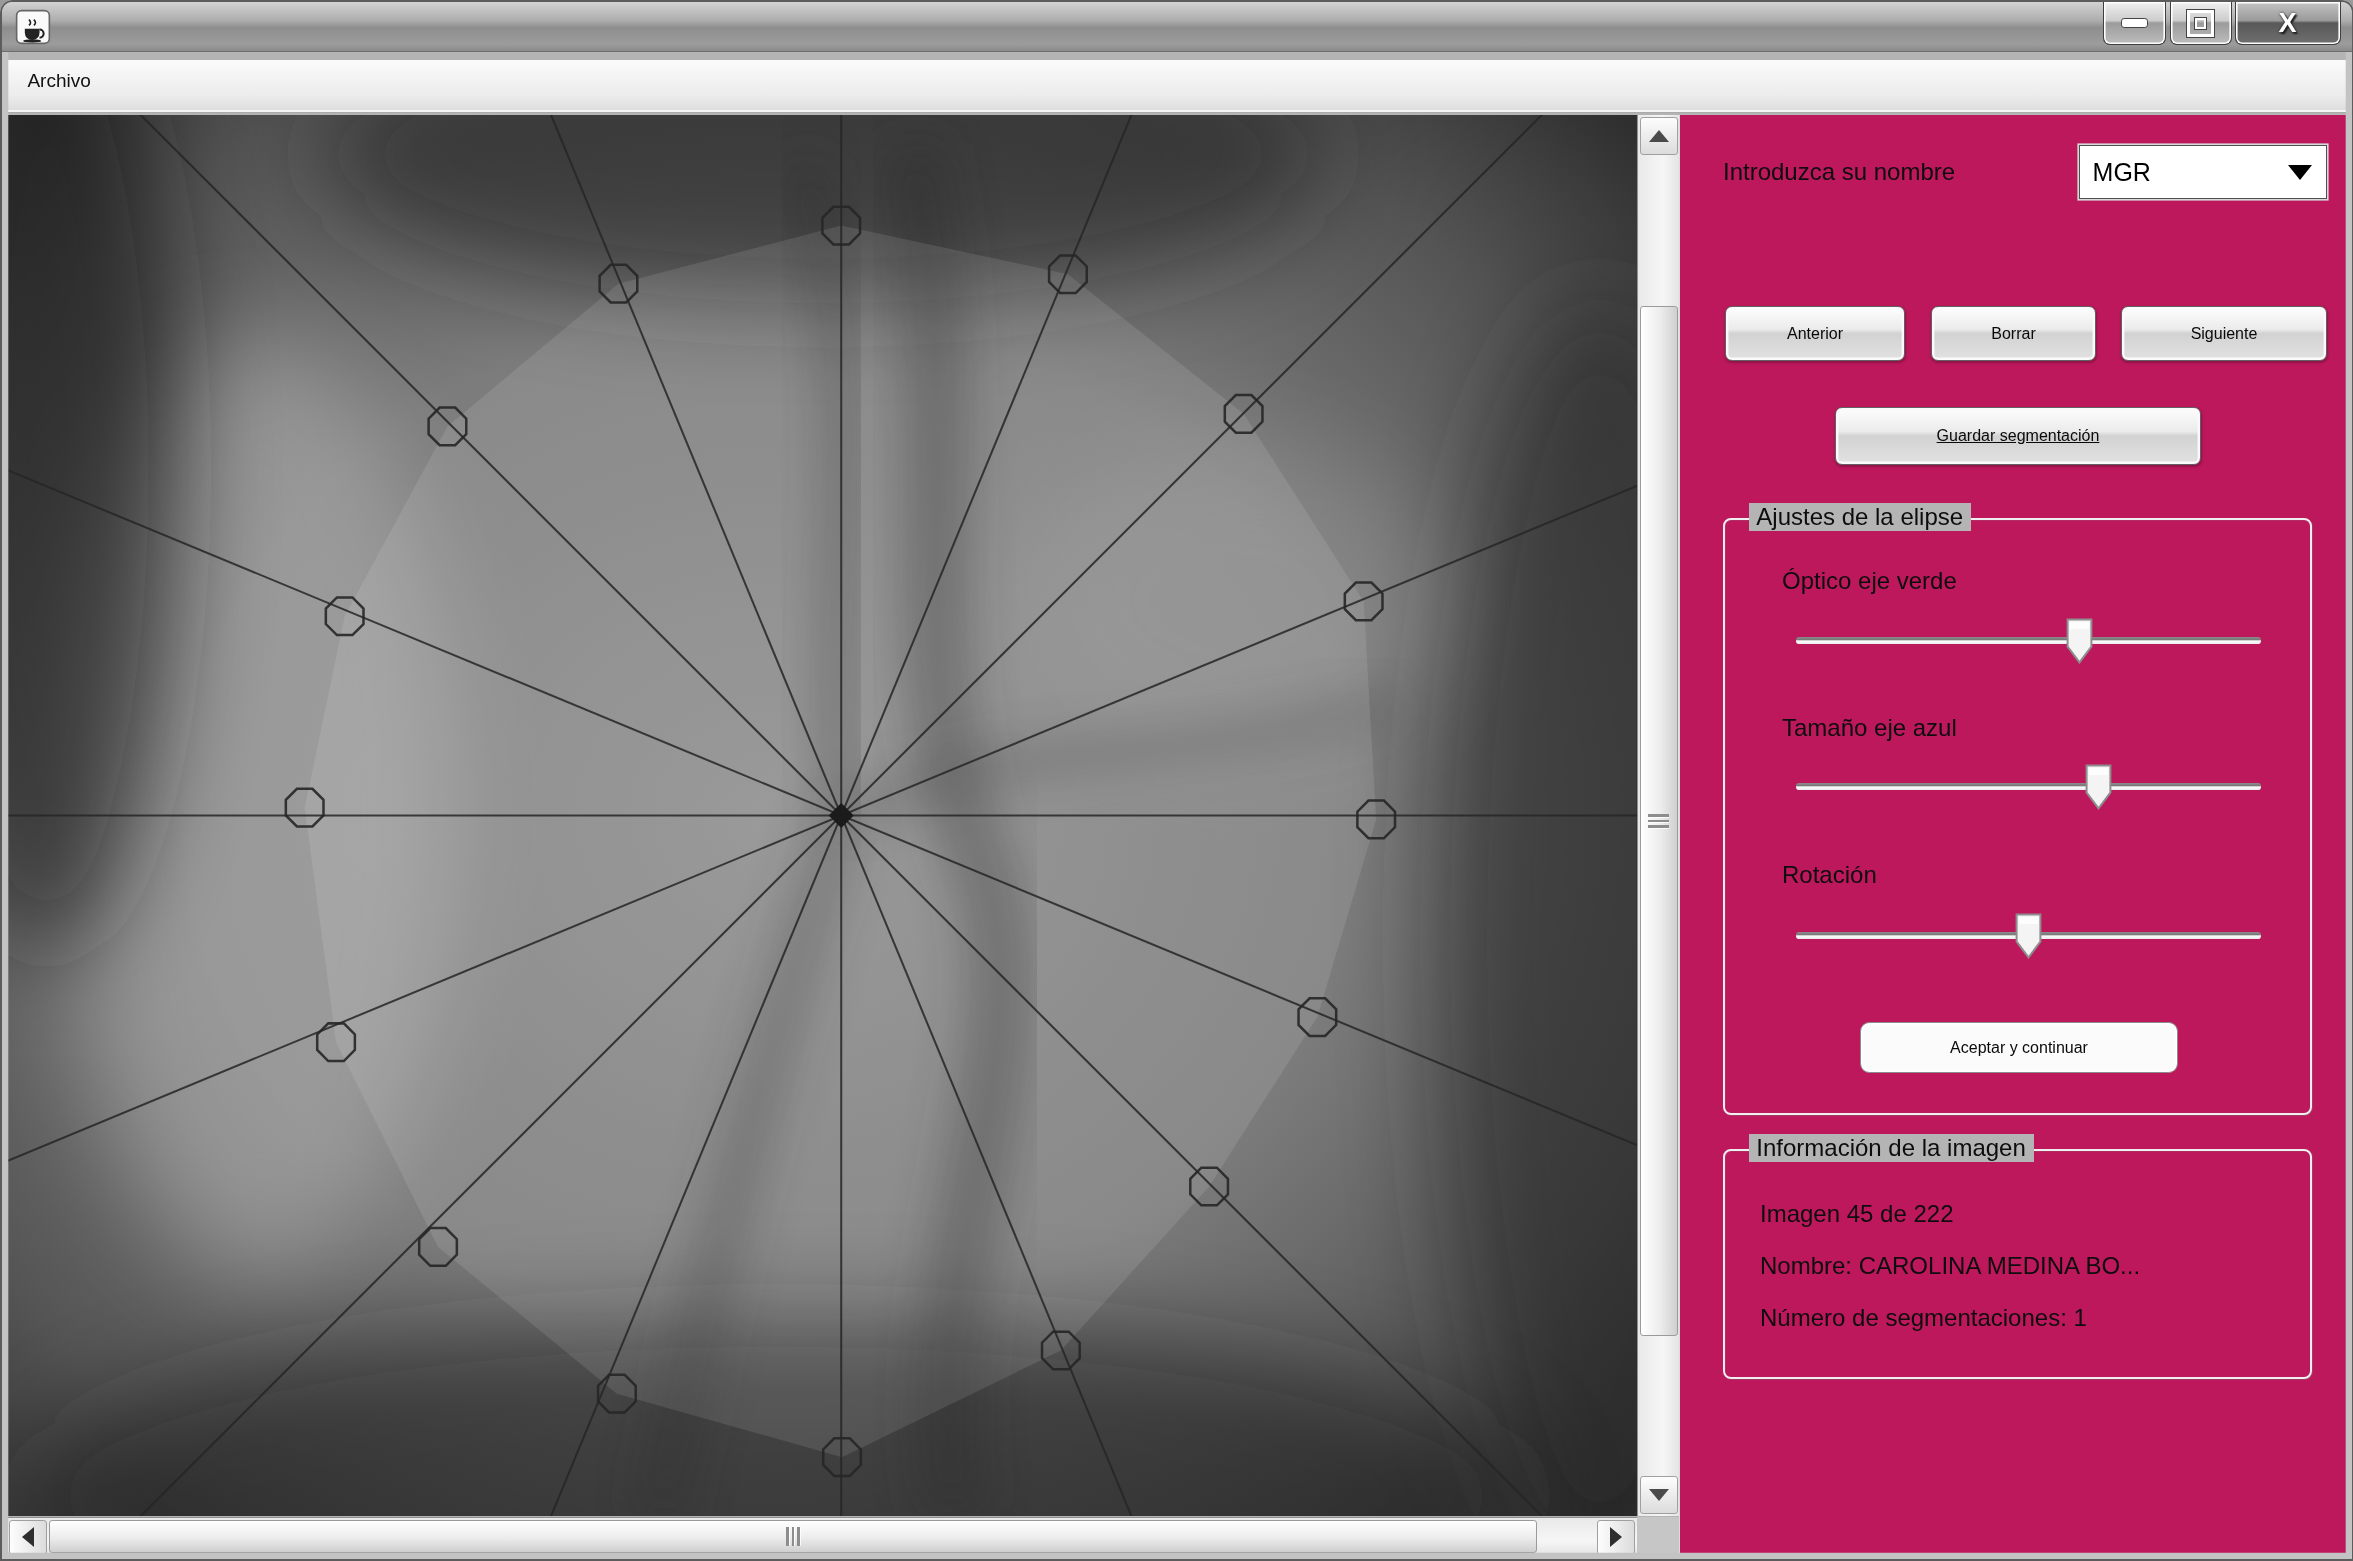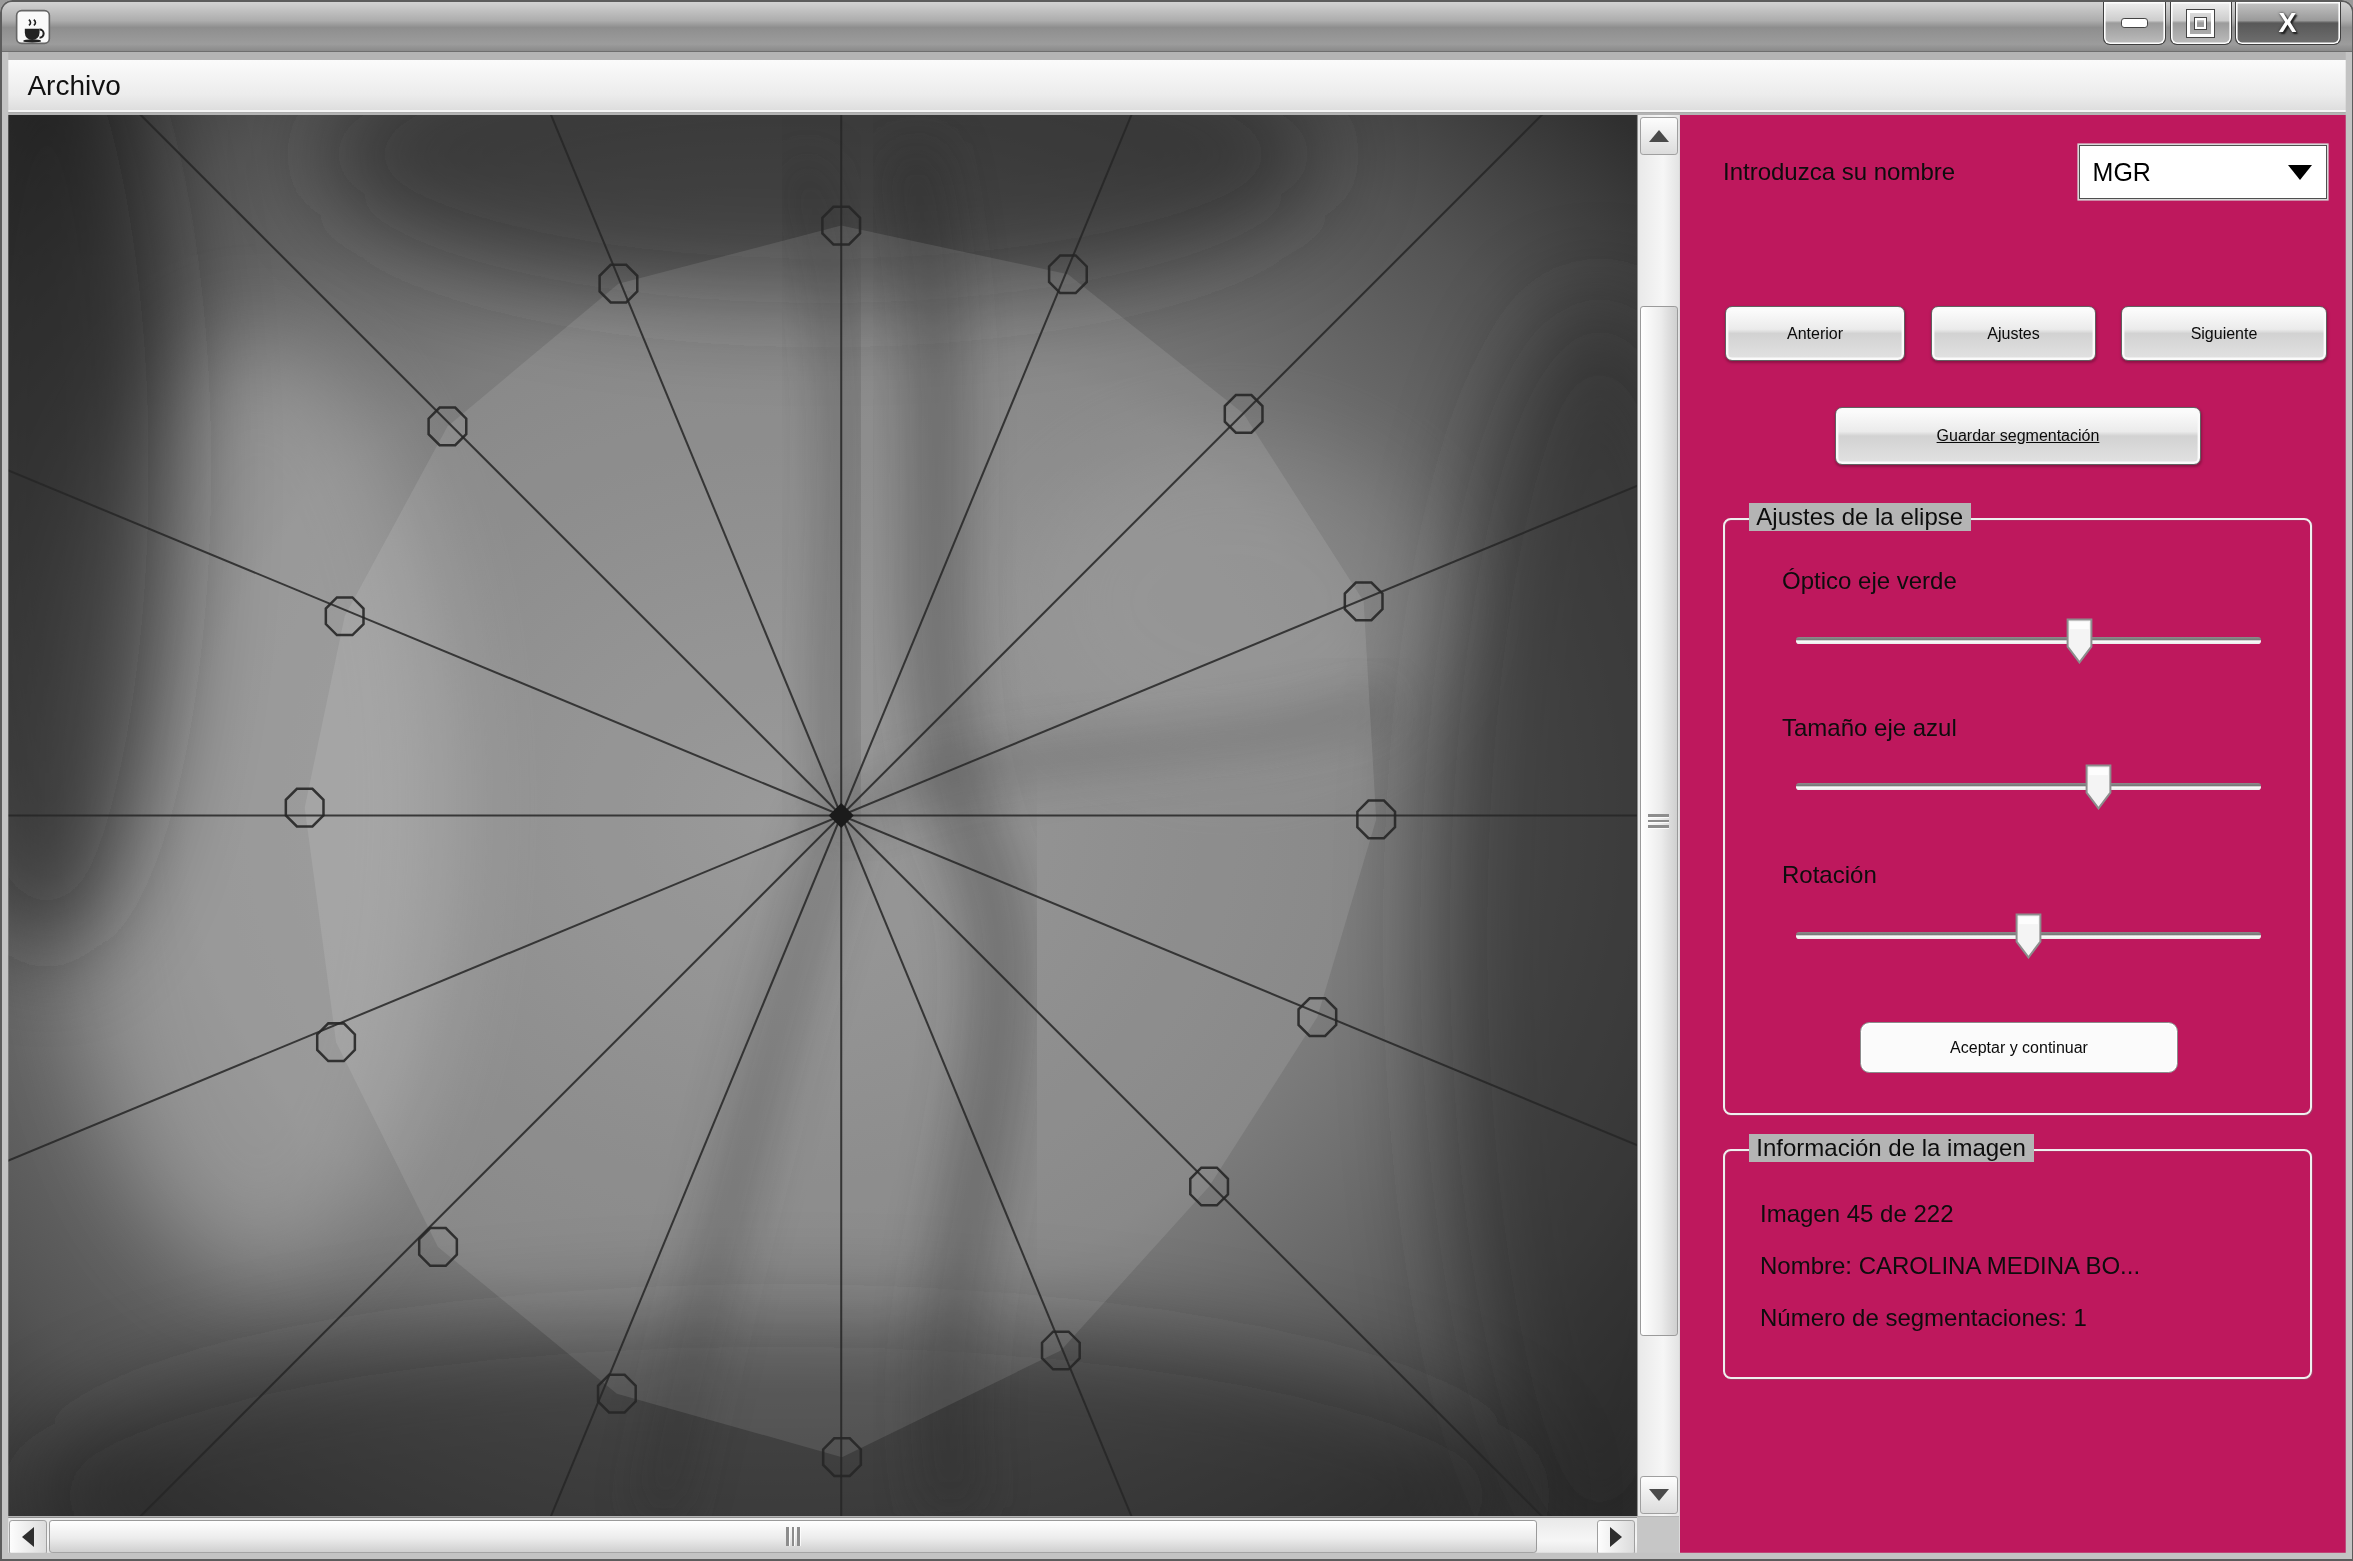--- a/index.html
+++ b/index.html
@@ -23,21 +23,21 @@
   .wbtn-close{width:104px;background:linear-gradient(180deg,#c4c4c4 0%,#9a9a9a 44%,#585858 50%,#6f6f6f 100%);}
   .glyph-min{width:25px;height:7.8px;background:#fff;border:1.6px solid #444;border-radius:3.1px;}
   .glyph-max{width:20.4px;height:20.4px;border:3.1px solid #fff;outline:1.6px solid #444;background:transparent;
        display:flex;align-items:center;justify-content:center;}
   .glyph-max .inner{width:7.8px;height:6.3px;border:2.4px solid #fff;outline:1.6px solid #444;}
   .glyph-close{font-size:27px;font-weight:bold;color:#fff;text-shadow:0 0 2.4px #222,1.6px 1.6px 1.6px #222;}
   
   .menubar{position:absolute;left:7px;top:60px;width:2340px;height:50px;
        background:linear-gradient(180deg,#fbfbfb 0%,#ececec 70%,#dedede 100%);
        border-bottom:2.4px solid #f5f5f5;box-shadow:0 0.8px 0 #a8a8a8;z-index:50;}
-  .menu-item{display:inline-block;font-size:28px;padding:10.2px 12.6px 0 20.4px;color:#111;}
+  .menu-item{display:inline-block;font-size:19px;padding:10.2px 12.6px 0 20.4px;color:#111;}
   
   .viewport{position:absolute;left:7px;top:115px;width:1630px;height:1401px;background:#3c3c3c;overflow:hidden;}
   .viewport svg{display:block;}
   
   .vscroll{position:absolute;left:1637px;top:115px;width:42px;height:1401px;
        background:linear-gradient(90deg,#e9e9e9,#f6f6f6 60%,#e2e2e2);border-left:1.6px solid #8f8f8f;}
   .hscroll{position:absolute;left:7px;top:1517px;width:1630px;height:38px;
        background:linear-gradient(180deg,#e9e9e9,#f6f6f6 60%,#e2e2e2);border-top:1.6px solid #8f8f8f;}
   .corner{position:absolute;left:1637px;top:1517px;width:42px;height:38px;background:#c6c6c6;}
   .sbtn{position:absolute;background:linear-gradient(180deg,#fdfdfd,#dcdcdc);
@@ -221,21 +221,21 @@
   <div class="corner"></div>
 
   <div class="panel">
     <div class="lbl name-label">Introduzca su nombre</div>
     <div class="combo">
       <span class="combo-value">MGR</span>
       <span class="combo-arrow"></span>
     </div>
 
     <div class="btn btn-anterior">Anterior</div>
-    <div class="btn btn-borrar">Ajustes</div>
+    <div class="btn btn-borrar">Borrar</div>
     <div class="btn btn-siguiente">Siguiente</div>
     <div class="btn btn-guardar">Guardar segmentación</div>
 
     <div class="groupbox group-ellipse">
       <div class="group-caption">Ajustes de la elipse</div>
 
       <div class="lbl lab-verde">Óptico eje verde</div>
       <div class="slider s1">
         <div class="slider-track"></div>
         <div class="slider-thumb" style="left: calc(61% - 13.3px);">

